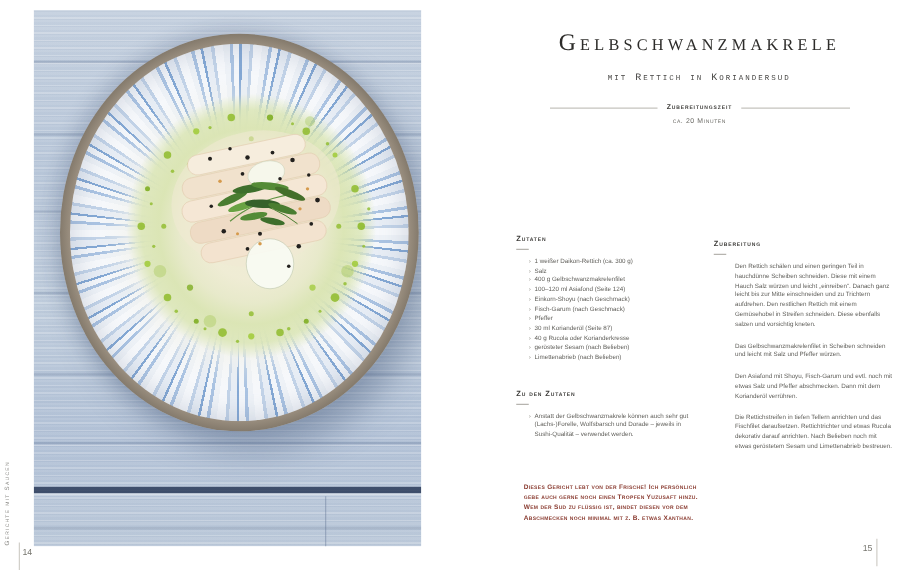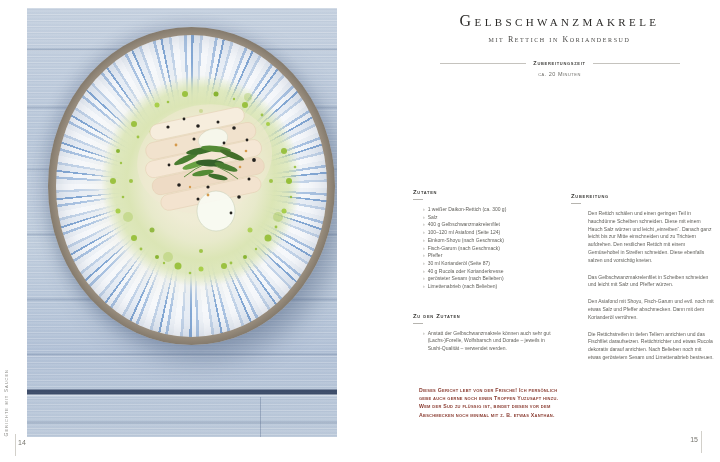--- a/index.html
+++ b/index.html
@@ -40,22 +40,22 @@
   .pagenum{position:absolute;font-size:7px;color:#77766f;}
   .pn-left{left:18px;top:439px;}
   .pn-right{left:688px;top:436px;width:10px;text-align:right;}
   .pn-rule{position:absolute;width:1px;height:22px;background:#d2d0ca;}
   .pn-rule-left{left:15px;top:434px;}
   .pn-rule-right{left:701px;top:431px;}
 
   
   .rp-header{position:absolute;left:417px;top:12px;width:285px;text-align:center;}
   .title{font-family:"Liberation Serif",serif;font-variant:small-caps;font-weight:normal;
-    font-size:16px;letter-spacing:3.4px;color:#2d2c2a;margin:0;white-space:nowrap;}
-  .subtitle{font-family:Liberation Serif, serif;font-variant:small-caps;font-size:8px;
+    font-size:19px;letter-spacing:3.4px;color:#2d2c2a;margin:12px;white-space:nowrap;}
+  .subtitle{font-family:Liberation Mono, monospace;font-variant:small-caps;font-size:8px;
     letter-spacing:1.6px;color:#4a4947;margin-top:5px;white-space:nowrap;}
   .prep-row{display:flex;align-items:center;gap:7px;width:240px;margin:16px auto 0;}
   .prep-line{flex:1;height:1px;background:#c5c3be;}
   .prep-label{font-size:5.5px;font-weight:bold;font-variant:small-caps;letter-spacing:0.7px;color:#3f3e3b;white-space:nowrap;}
   .prep-value{margin-top:5px;font-size:5.5px;font-variant:small-caps;letter-spacing:0.5px;color:#6b6a65;}
 
   .section-heading{font-size:6px;font-weight:bold;font-variant:small-caps;letter-spacing:0.7px;color:#3b3a37;margin:0;}
   .heading-dash{width:10px;height:1px;background:#b6b4af;margin:4px 0 6px;}
 
   .col-zutaten{position:absolute;left:413px;top:189px;width:150px;}

